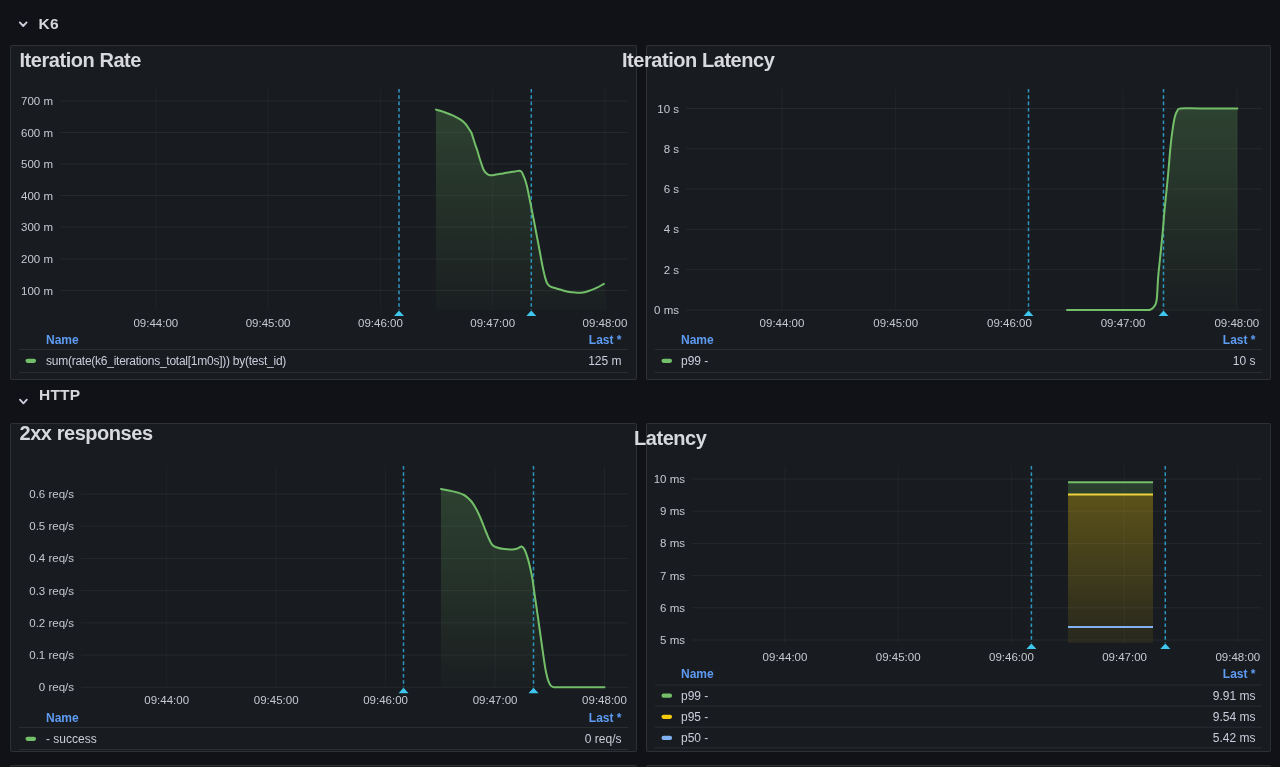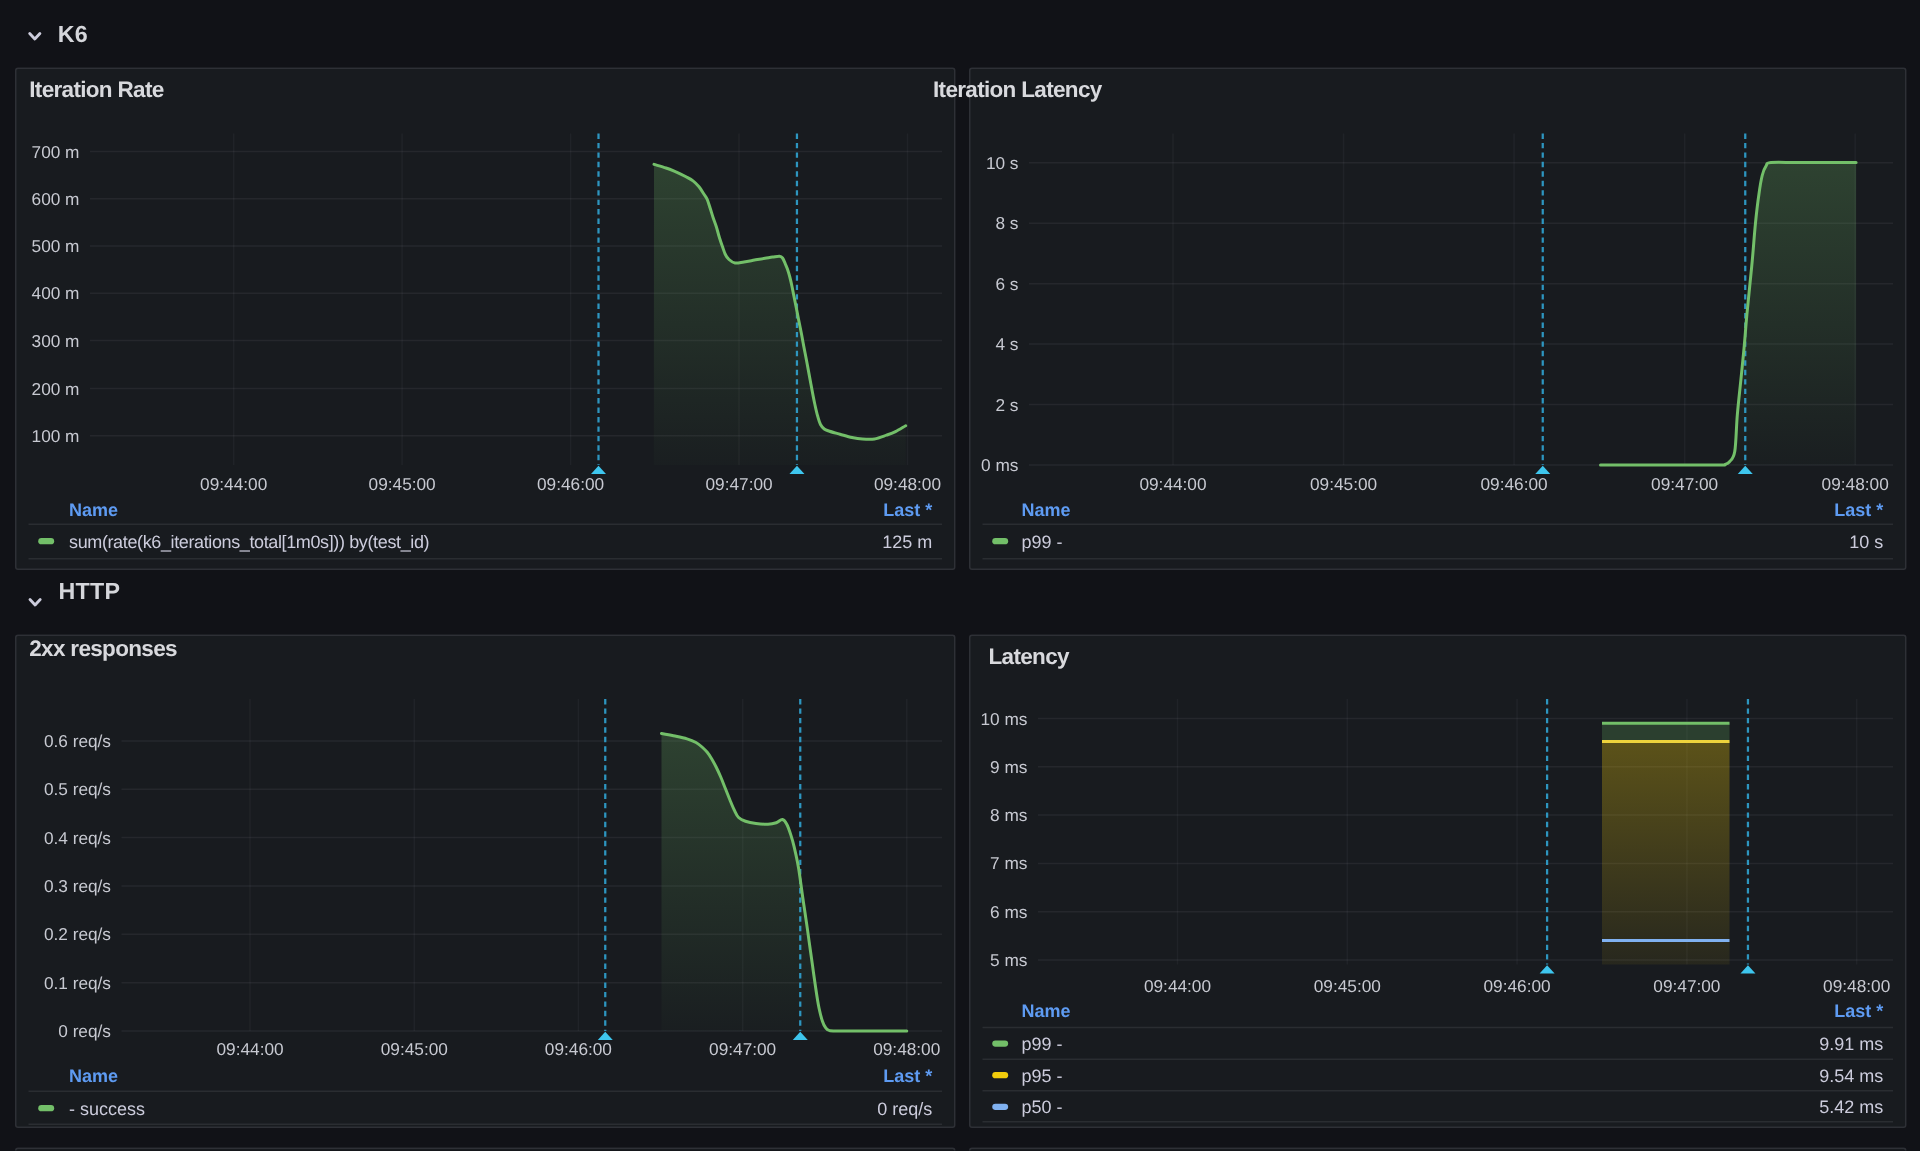--- a/index.html
+++ b/index.html
@@ -1,42 +1,42 @@
 <!DOCTYPE html>
 <html><head><meta charset="utf-8">
 <style>
 * { margin:0; padding:0; box-sizing:border-box; }
 html,body { width:1280px; height:767px; background:#111217; overflow:hidden; }
 #page { position:relative; width:1280px; height:556px; background:#111217;
   font-family:"Liberation Sans", sans-serif; }
 .panel { position:absolute; background:#181b1f; border:1px solid rgba(204,204,220,0.12); border-radius:2px; }
 .sect { position:absolute; transform:translateY(-50%); font-size:15.5px; font-weight:700;
   color:#d5d6db; letter-spacing:0.2px; }
-.ptitle { position:absolute; transform:translateY(-50%); font-size:15px; font-weight:700;
+.ptitle { position:absolute; transform:translateY(-50%); font-size:20px; font-weight:700;
   color:#d8d9dd; letter-spacing:-0.45px; }
 svg { position:absolute; left:0; top:0; }
 .ax { font-family:"Liberation Sans", sans-serif; font-size:11.5px; fill:#c7c9d1; }
 .lg { font-family:"Liberation Sans", sans-serif; font-size:12px; fill:#ccccdc; }
 .lh { fill:#5e9bf2; font-weight:700; }
 .lq { letter-spacing:-0.25px; }
 </style></head>
 <body>
 <div id="page">
 <div class="panel" style="left:10px;top:45px;width:627px;height:335px"></div>
 <div class="panel" style="left:646px;top:45px;width:625px;height:335px"></div>
 <div class="panel" style="left:10px;top:422.5px;width:627px;height:329px"></div>
 <div class="panel" style="left:646px;top:422.5px;width:625px;height:329px"></div>
 <div class="panel" style="left:10px;top:764.5px;width:627px;height:10px"></div>
 <div class="panel" style="left:646px;top:764.5px;width:625px;height:10px"></div>
 <div class="sect" style="left:38.5px;top:24.2px">K6</div>
 <div class="sect" style="left:39px;top:395px">HTTP</div>
 <div class="ptitle" style="left:19.5px;top:59.5px">Iteration Rate</div>
 <div class="ptitle" style="left:622px;top:59.5px">Iteration Latency</div>
 <div class="ptitle" style="left:19.5px;top:433px">2xx responses</div>
-<div class="ptitle" style="left:659px;top:437.5px">Latency</div>
+<div class="ptitle" style="left:634px;top:437.5px">Latency</div>
 <svg width="1280" height="767" viewBox="0 0 1280 767">
 <path d="M19.8,22.4 L23.2,26.0 L26.599999999999998,22.4" fill="none" stroke="#ccccdc" stroke-width="1.9" stroke-linecap="round" stroke-linejoin="round"></path>
 <path d="M20.0,399.7 L23.4,403.3 L26.799999999999997,399.7" fill="none" stroke="#ccccdc" stroke-width="1.9" stroke-linecap="round" stroke-linejoin="round"></path>
 <defs>
 <linearGradient id="g1" gradientUnits="userSpaceOnUse" x1="0" y1="89" x2="0" y2="310">
 <stop offset="0" stop-color="#73bf69" stop-opacity="0.26"></stop>
           <stop offset="1" stop-color="#73bf69" stop-opacity="0.02"></stop>
 </linearGradient>
 <linearGradient id="g3" gradientUnits="userSpaceOnUse" x1="0" y1="466" x2="0" y2="687.3">
 <stop offset="0" stop-color="#73bf69" stop-opacity="0.26"></stop>

